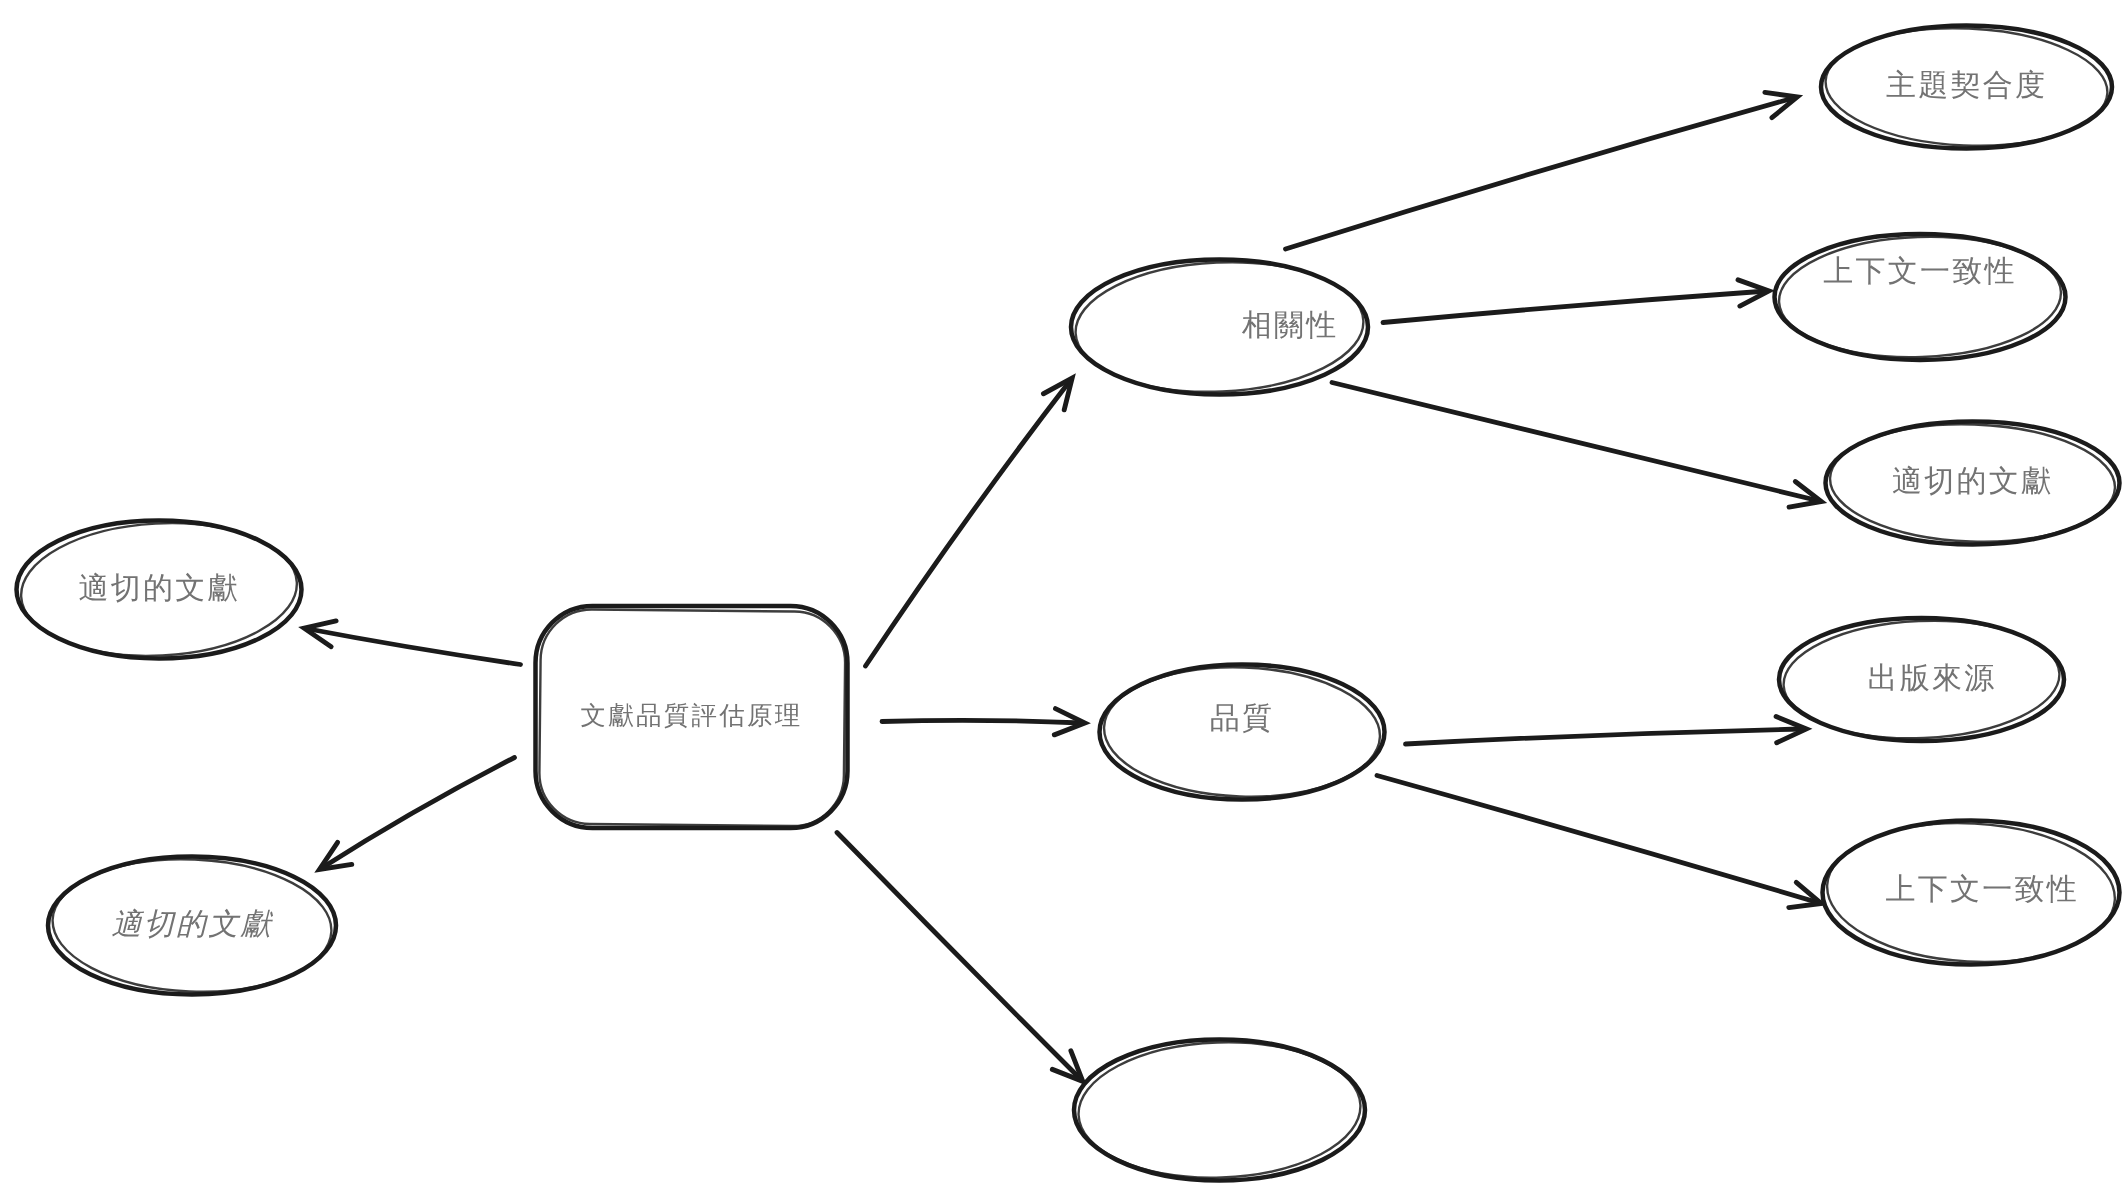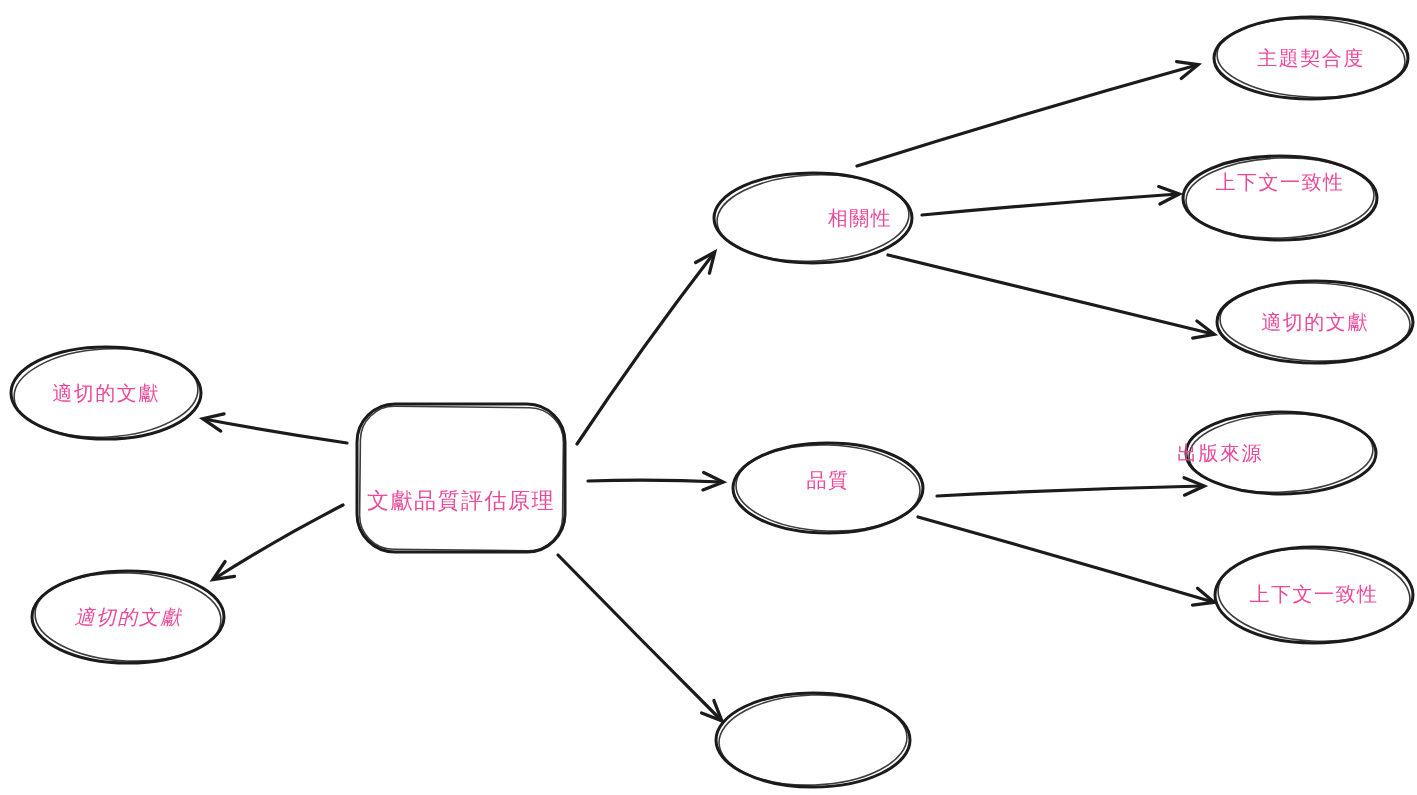--- a/index.html
+++ b/index.html
@@ -30,36 +30,35 @@
   }
   .edge {
     fill: none;
     stroke: #1b1b1b;
     stroke-width: 3.2;
     stroke-linecap: round;
   }
   .node-label {
     position: absolute;
     transform: translate(-50%, -50%);
-    color: #ec4899;
+    color: #737373;
     font-size: 20px;
     letter-spacing: 1.5px;
     line-height: 1.45;
-    text-align: center;
+    text-align: right;
     white-space: nowrap;
     cursor: default;
     user-select: none;
   }
   .node-label.wrap {
     white-space: normal;
     width: 144px;
   }
   .node-label.root {
-    font-size: 22px;
-    margin-top: 23px;
+    font-size: 17px;
   }
 </style>
 </head>
 <body>
 
 <div class="canvas">
 
   <svg class="diagram-svg" viewBox="0 0 1417 795">
     <defs>
       <marker id="arrowhead" viewBox="0 0 24 24" refX="19" refY="12" markerWidth="30" markerHeight="30" markerUnits="userSpaceOnUse" orient="auto">
@@ -121,18 +120,18 @@
   <div class="node-label" style="left:860px; top:218px;">相關性</div>
 
   <div class="node-label" style="left:1311px; top:58px;">主題契合度</div>
 
   <div class="node-label" style="left:1280px; top:182px;">上下文一致性</div>
 
   <div class="node-label" style="left:1315px; top:322px;">適切的文獻</div>
 
   <div class="node-label" style="left:828px; top:480px;">品質</div>
 
-  <div class="node-label" style="left:1220px; top:453px;">出版來源</div>
+  <div class="node-label" style="left:1288px; top:453px;">出版來源</div>
 
   <div class="node-label wrap" style="left:1314px; top:594px;">上下文一致性</div>
 
 
 </div>
 
 </body></html>

